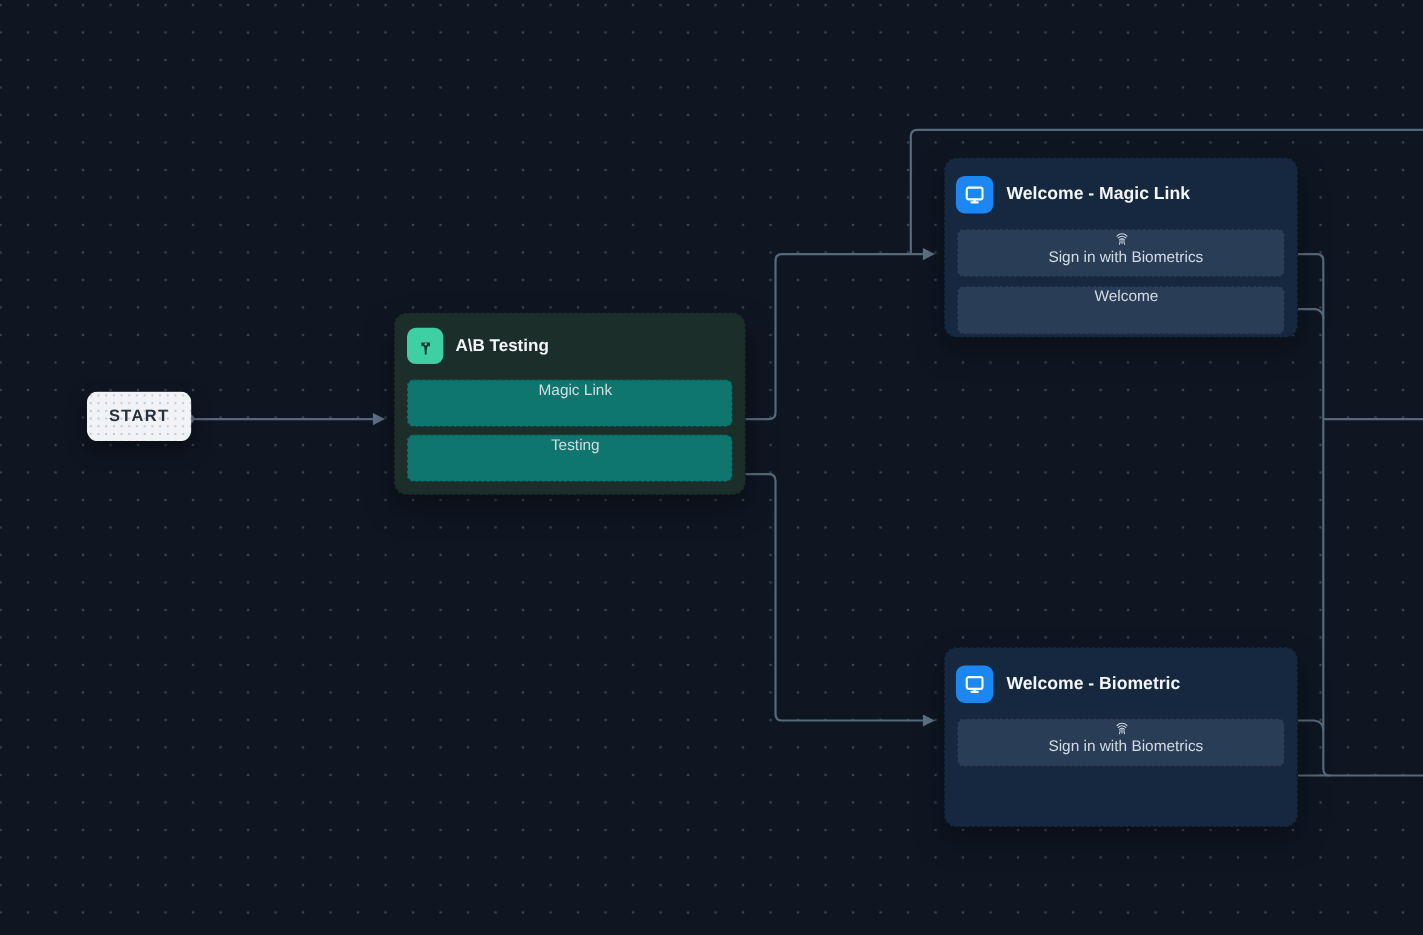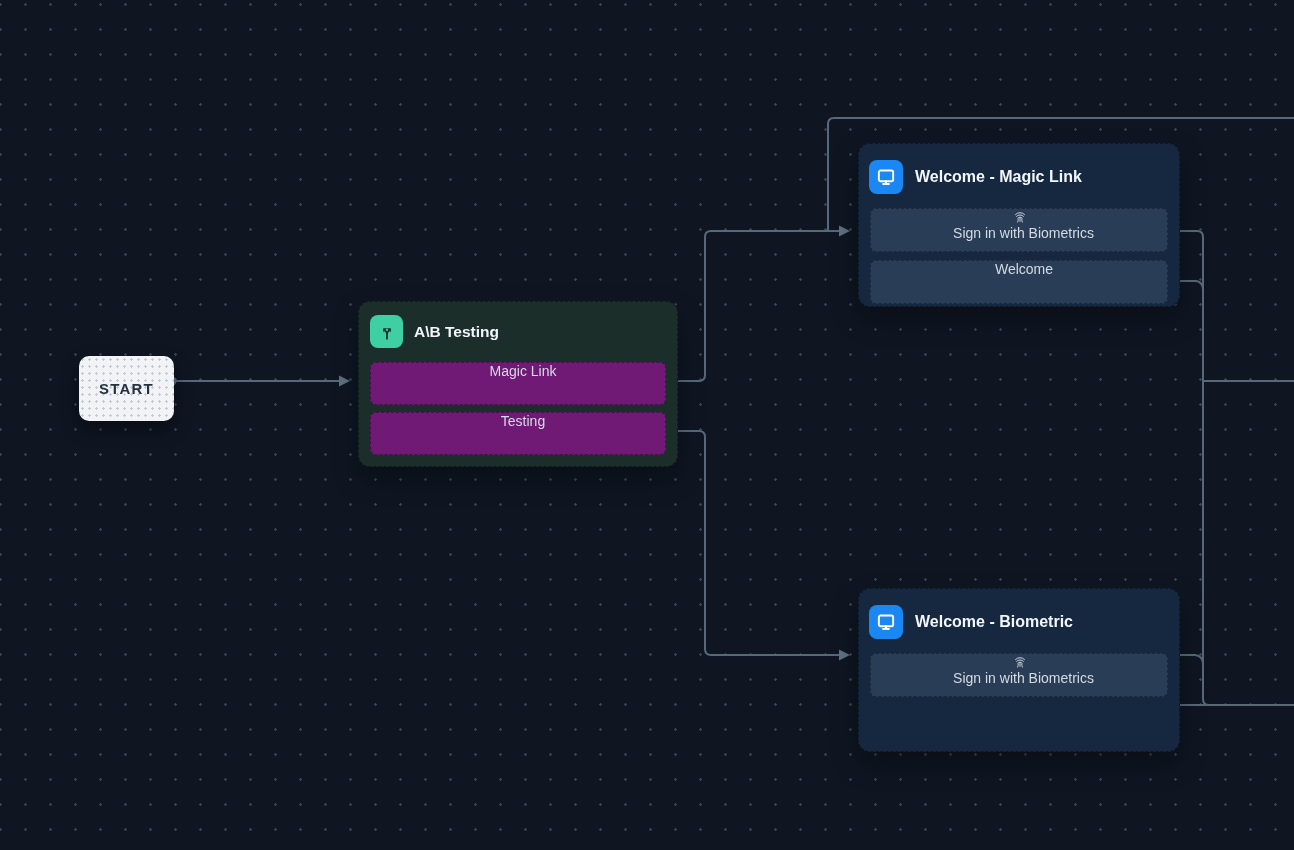--- a/index.html
+++ b/index.html
@@ -15,21 +15,21 @@
     background-size:25px 25px;
     background-position:13px 17px;
   }
   #edges{position:absolute;left:0;top:0;width:1294px;height:850px;pointer-events:none;}
   .edge{fill:none;stroke:#56697a;stroke-width:2;}
   .port{fill:#5e7182;}
   .arrow{fill:#5e7182;}
 
   
   .start-node{
-    position:absolute;left:79px;top:356px;width:95px;height:65px;
+    position:absolute;left:79px;top:356px;width:95px;height:45px;
     background-color:#f1f3f6;
     background-image:radial-gradient(circle, rgba(120,135,150,0.38) 1px, transparent 1.4px);
     background-size:7px 7px;
     border-radius:10px;
     display:flex;align-items:center;justify-content:center;
     box-shadow:0 8px 18px rgba(0,0,0,0.45);
   }
   .start-node span{
     font-size:15px;font-weight:700;color:#24313f;letter-spacing:1.2px;
   }
@@ -50,26 +50,26 @@
   .node .row{
     border-radius:6px;display:flex;align-items:center;
     border:1px dashed rgba(5,12,20,0.45);
     box-sizing:border-box;
     flex-direction:column;
   }
   .node .row .rlabel{font-size:14px;color:#d3dbe3;}
   .node .row .ficon{display:flex;align-items:center;justify-content:center;margin-right:8px;}
 
   
-  #node-ab{left:358px;top:301px;width:320px;height:166px;background:#1c2e2a;}
+  #node-ab{left:358px;top:284px;width:320px;height:166px;background:#1c2e2a;}
   #node-ab .hdr{padding:13px 12px 0 11px;}
   #node-ab .nicon{width:33px;height:33px;background:#3ed0a2;margin-right:11px;}
   #node-ab .title{font-size:15.5px;}
   #node-ab .rows{margin-top:14px;}
-  #node-ab .row{height:43px;margin:0 11px 7px 11px;background:#701a75;padding-left:10px;}
+  #node-ab .row{height:43px;margin:0 11px 7px 11px;background:#0f766e;padding-left:10px;}
 
   
   .screen-node{width:322px;height:164px;background:#16283f;}
   #node-wml{left:858px;top:143px;}
   #node-wb{left:858px;top:588px;}
   .screen-node .hdr{padding:16px 12px 0 10px;}
   .screen-node .nicon{width:34px;height:34px;background:#1b87f2;margin-right:12px;}
   .screen-node .title{font-size:16px;}
   .screen-node .rows{margin-top:14px;}
   .screen-node .row{height:44px;margin:0 11px 8px 11px;background:#2a3d57;padding-left:9px;}

